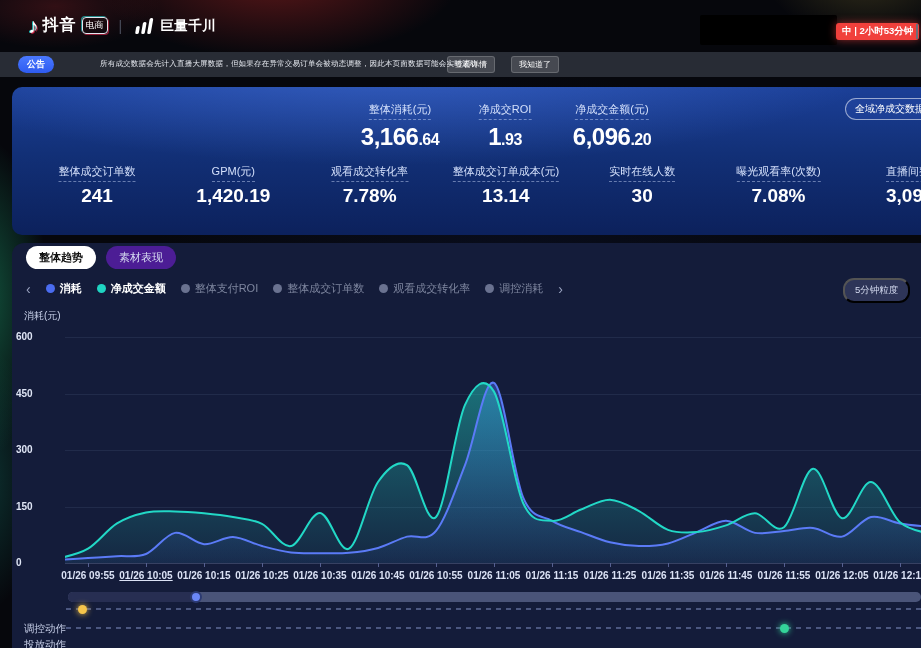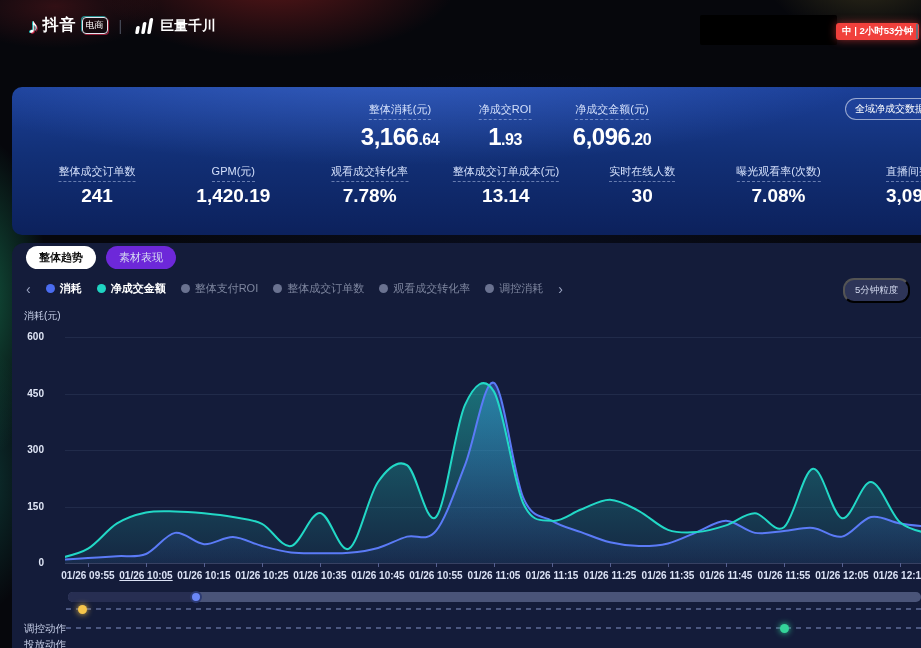--- a/index.html
+++ b/index.html
@@ -39,33 +39,33 @@
   .metric-big{margin-top:3px;color:#fff;font-weight:700;font-size:24px;letter-spacing:-.5px;white-space:nowrap;}
   .metric-big .dec{font-size:16px;}
   .metric-sec-val{margin-top:3px;color:#fff;font-weight:700;font-size:19px;white-space:nowrap;}
   .pmetric,.smetric{position:absolute;text-align:center;transform:translateX(-50%);z-index:2;white-space:nowrap;}
   #scope-pill{position:absolute;left:845px;top:98px;z-index:2;background:rgba(40,75,170,.4);border:1px solid rgba(255,255,255,.55);
     border-radius:11px;color:#fff;font-size:10px;padding:3px 9px;cursor:pointer;white-space:nowrap;}
   
   #trend-panel{position:absolute;left:12px;top:243px;width:940px;height:405px;background:#141c3a;border-radius:12px 12px 0 0;z-index:1;}
   .tab{display:inline-block;border-radius:13px;font-size:11px;padding:4px 13px;cursor:pointer;}
   .tab.active{background:#fff;color:#111;font-weight:700;}
-  .tab.inactive{background:#6d28d9;color:#d8def2;margin-left:10px;}
+  .tab.inactive{background:#4c1d95;color:#d8def2;margin-left:10px;}
   #tabs{position:absolute;left:26px;top:246px;z-index:2;}
   #legend-row{position:absolute;left:26px;top:281px;z-index:2;display:flex;align-items:center;gap:15px;}
   .chev-btn{color:#9aa3c0;font-size:14px;cursor:pointer;line-height:12px;}
   .legend-item{display:flex;align-items:center;gap:5px;cursor:pointer;}
   .legend-dot{width:9px;height:9px;border-radius:50%;}
   .legend-name{font-size:11px;}
   #granularity{position:absolute;left:843px;top:278px;z-index:2;background:#2e3558;border-radius:11px;color:#d5dbf0;
     font-size:9.5px;padding:4px 10px;cursor:pointer;white-space:nowrap;}
   #ylabel{position:absolute;left:24px;top:309px;font-size:10px;color:#c9d2ea;z-index:2;}
   .gridline{position:absolute;left:65px;width:856px;height:1px;background:rgba(160,175,220,.10);z-index:2;}
   .gridline.zero{background:rgba(160,175,220,.25);}
-  .ytick{position:absolute;left:16px;width:28px;text-align:right;font-size:10px;font-weight:700;color:#dfe5f5;z-index:2;}
+  .ytick{position:absolute;left:16px;width:28px;font-size:10px;font-weight:700;color:#dfe5f5;z-index:2;}
   #chart-svg{position:absolute;left:65px;top:330px;z-index:2;}
   .xtick{position:absolute;top:563px;width:1px;height:4px;background:#566090;z-index:2;}
   .xlabel{position:absolute;top:570px;width:70px;text-align:center;font-size:10px;font-weight:600;color:#dbe2f5;z-index:2;white-space:nowrap;}
   #slider-track{position:absolute;left:68px;top:592px;width:853px;height:10px;border-radius:5px;background:#4a5479;z-index:2;cursor:pointer;}
   #slider-dark{position:absolute;left:68px;top:592px;height:10px;border-radius:5px 0 0 5px;background:#272e52;z-index:2;}
   #slider-handle{position:absolute;top:591px;width:12px;height:12px;border-radius:50%;background:#6b87f8;border:2px solid #2c3a72;z-index:3;cursor:grab;}
   .action-label{position:absolute;left:24px;font-size:10.5px;color:#c3cbe4;z-index:2;}
   .action-line{position:absolute;left:66px;width:855px;height:2px;z-index:2;
     background:repeating-linear-gradient(90deg,rgba(120,135,185,.55) 0 5px,transparent 5px 10px);}
   .marker-dot{position:absolute;width:9px;height:9px;border-radius:50%;z-index:3;cursor:pointer;}
@@ -89,20 +89,26 @@
         <rect x="17" y="1" width="3.6" height="16" rx="1.6"></rect>
       </g>
         </svg>
     </span>
     <span class="brand-right">巨量千川</span>
   </div>
   <div id="redaction"></div>
   <div id="live-badge">中 | 2小时53分钟</div>
   <div id="badge-divider"></div>
 
+  <div id="notice">
+    <span id="notice-badge">公告</span>
+    <span id="notice-text">所有成交数据会先计入直播大屏数据，但如果存在异常交易订单会被动态调整，因此本页面数据可能会实时波动。</span>
+    <button class="notice-btn" style="left:447px;">查看详情</button>
+    <button class="notice-btn" style="left:511px;">我知道了</button>
+  </div>
 
   <div id="metrics-panel"></div>
   <button id="scope-pill">
     <span>全域净成交数据</span>
     
   </button>
   <div id="primary-metrics">
       <div class="pmetric" style="left: 400px; top: 99px;"><div class="metric-label">整体消耗(元)</div><div class="metric-big"><span>3,166</span><span class="dec">.64</span></div></div>
       <div class="pmetric" style="left: 505px; top: 99px;"><div class="metric-label">净成交ROI</div><div class="metric-big"><span>1</span><span class="dec">.93</span></div></div>
       <div class="pmetric" style="left: 612px; top: 99px;"><div class="metric-label">净成交金额(元)</div><div class="metric-big"><span>6,096</span><span class="dec">.20</span></div></div>

